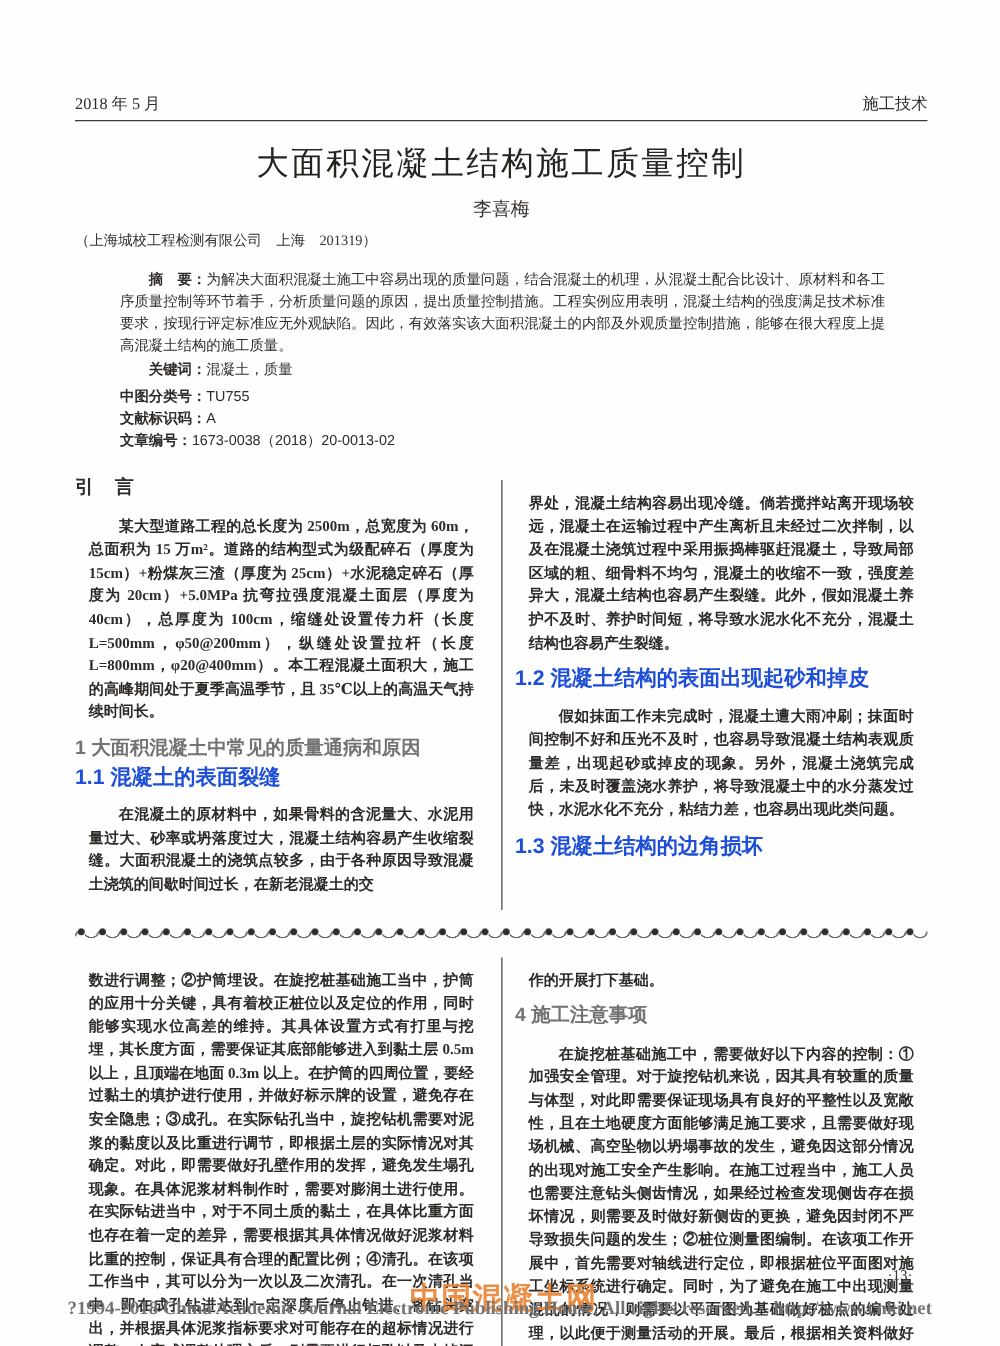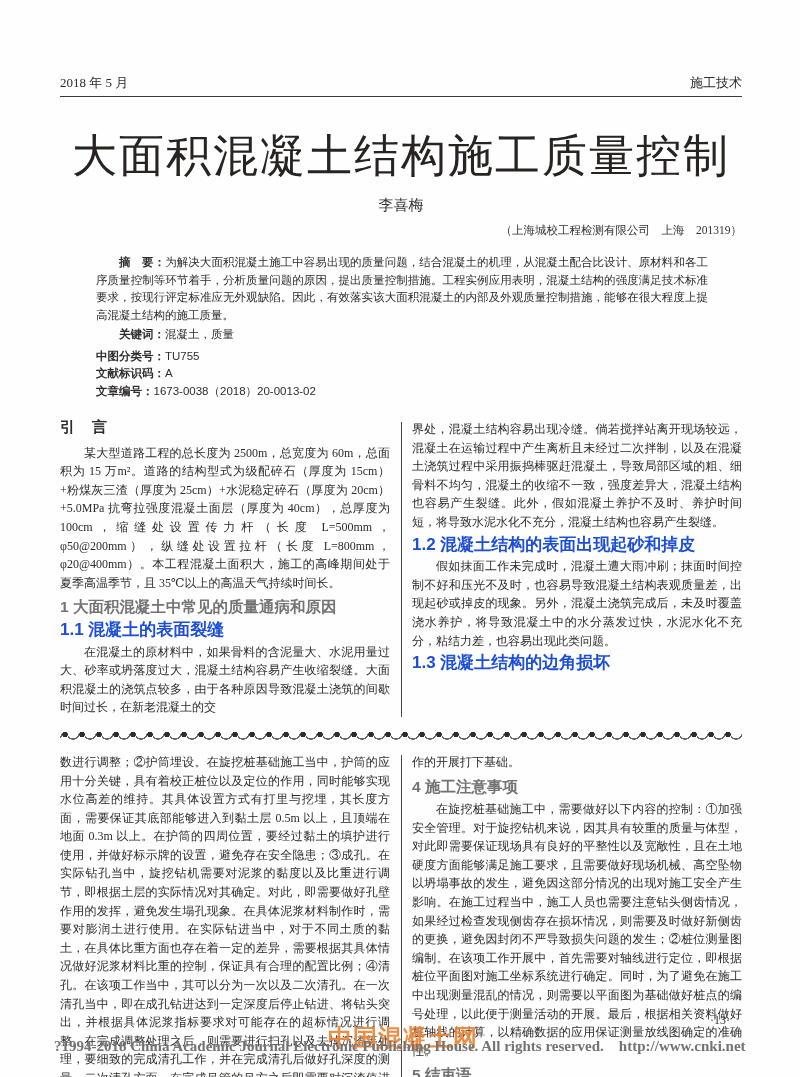--- a/index.html
+++ b/index.html
@@ -14,43 +14,43 @@
     box-sizing:border-box;
   }
   .inner{position:absolute;left:60px;right:58px;top:0;}
 
   
   .runhead{display:flex;justify-content:space-between;align-items:flex-end;
     padding-top:74px;font-size:13px;color:#2f2c2a;}
   .runhead-rule{border:none;border-top:1.5px solid #3c3a38;margin:4px 0 0 0;}
 
   
-  .title{margin:29px 0 0 0;text-align:center;font-size:45px;font-weight:400;
+  .title{margin:16px 0 0 0;text-align:center;font-size:26px;font-weight:400;
     letter-spacing:2px;color:#262320;font-family:"Liberation Serif","DejaVu Serif",serif;}
   .author{margin-top:10px;text-align:center;font-size:15px;
     font-family:"Liberation Sans","DejaVu Sans",sans-serif;color:#34302d;}
-  .affiliation{margin-top:8px;text-align:right;font-size:11.5px;color:#35322f;}
+  .affiliation{margin-top:8px;text-align:left;font-size:11.5px;color:#35322f;}
 
   
   .meta{margin:16px 34px 0 36px;font-size:11.5px;line-height:17.5px;
     font-family:"Liberation Sans","DejaVu Sans",sans-serif;color:#2f2c2a;}
   .meta .lbl{font-weight:bold;}
   .abstract-p{text-indent:2em;margin:0;text-align:justify;}
   .kw-line{margin:2px 0 0 0;text-indent:2em;}
   .clc-line{display:flex;margin:4px 0 0 0;text-indent:0;flex-direction:column;}
   .clc-line .seg{margin-right:0;}
   .clc-line .seg1{width:228px;}
   .clc-line .seg2{width:198px;}
 
   
   .cols{display:flex;margin-top:20px;}
   .col{width:338px;font-size:12px;line-height:18.6px;text-align:justify;color:#2e2b29;}
   .col-left{margin-right:0;}
   .vrule{width:1px;background:#4a4744;margin:2px 10px 0 11px;flex:0 0 1px;}
-  .col p{margin:0;}
+  .col p{margin:11px;font-weight:bold;}
   .p-indent{text-indent:2em;}
   .p-noindent{text-indent:0;}
   h2.sec{font-family:"Liberation Sans","DejaVu Sans",sans-serif;
     font-size:15.5px;margin:6px 0 4px 0;font-weight:bold;color:#737373;}
   h3.subsec{font-family:"Liberation Sans","DejaVu Sans",sans-serif;
     font-size:17px;margin:4px 0 3px 0;font-weight:bold;color:#1d4ed8;}
   h2.intro{font-family:Liberation Mono, monospace;
     font-size:15px;margin:0 0 5px 0;font-weight:bold;letter-spacing:4px;}
 
   

